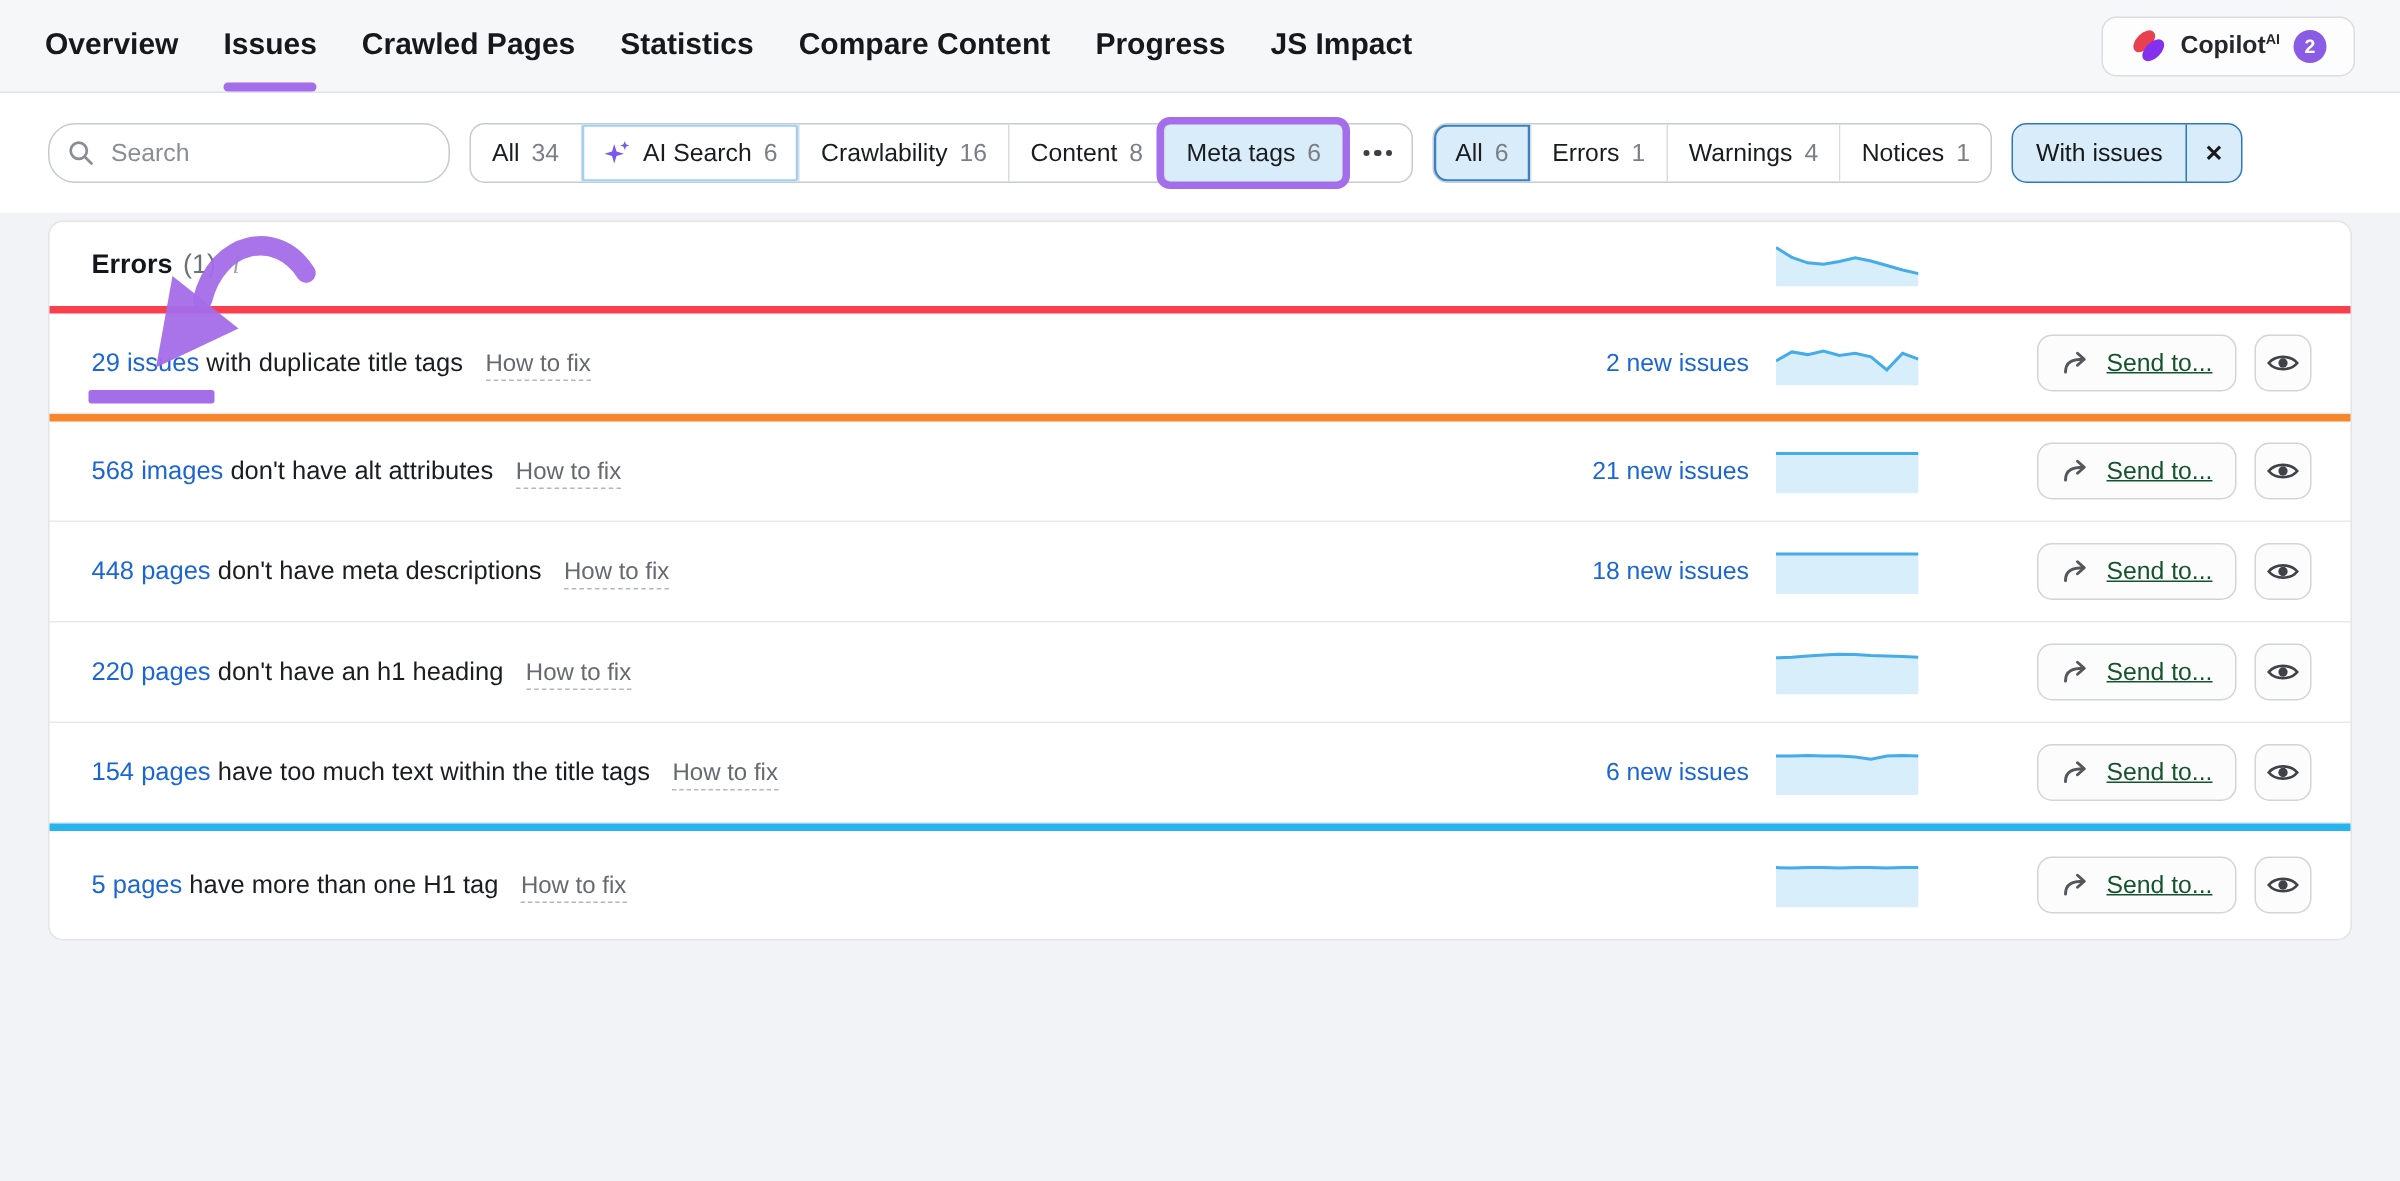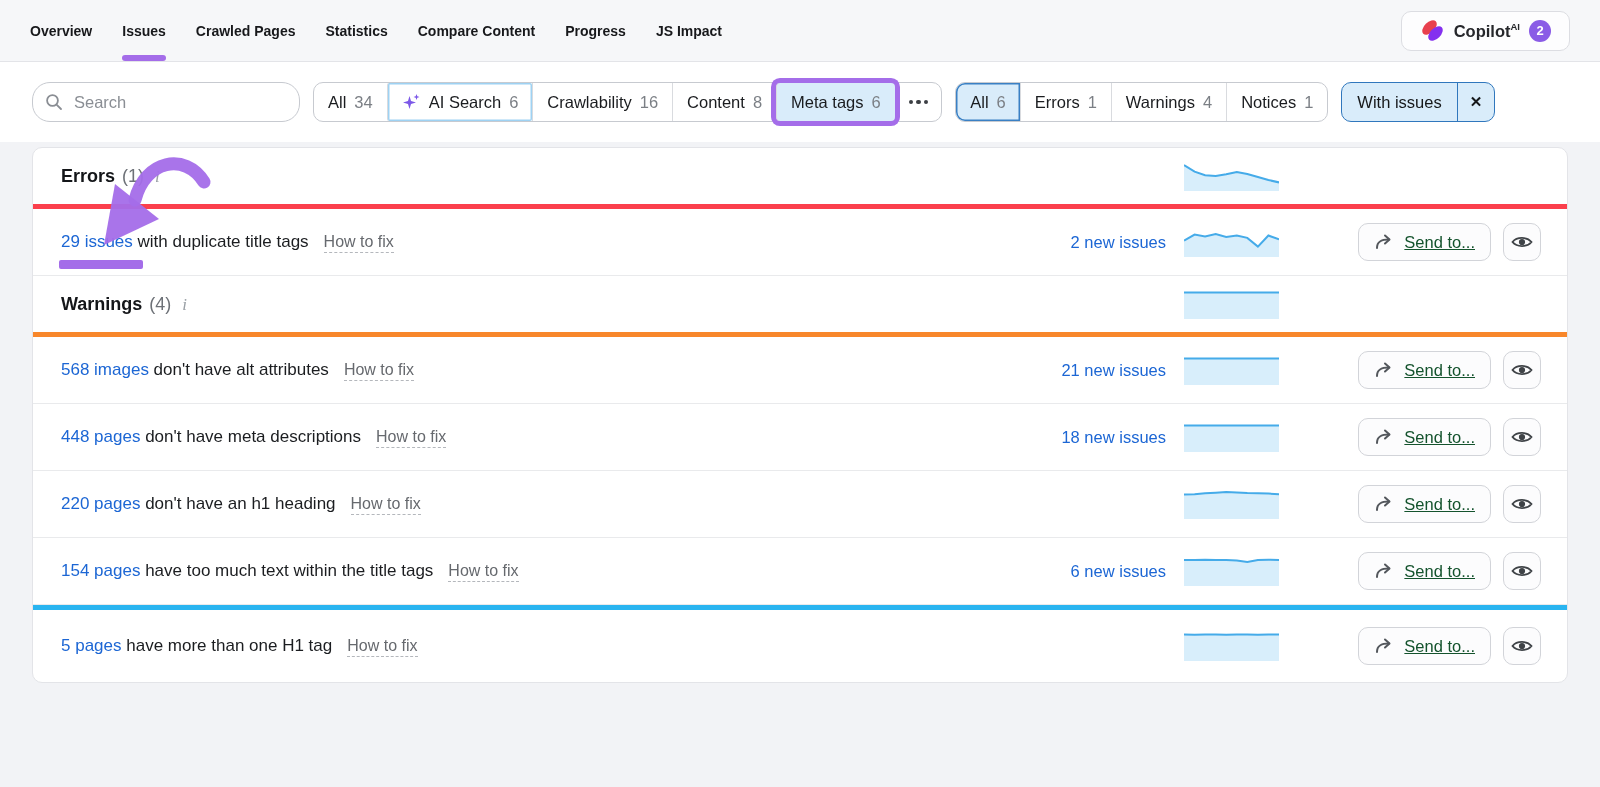--- a/index.html
+++ b/index.html
@@ -10,21 +10,21 @@
     font-family:"Liberation Sans", sans-serif;
     color:#1b1d20;
     overflow:hidden;
   }
   
   .topnav {
     height:62px; background:#f6f7f9; border-bottom:1px solid #e3e4e8;
     display:flex; align-items:center; padding:0 30px; gap:30px;
   }
   .nav-item {
-    font-size:14px; font-weight:600; color:#17181b; cursor:pointer;
+    font-size:20px; font-weight:600; color:#17181b; cursor:pointer;
     height:100%; display:flex; align-items:center; position:relative; white-space:nowrap;
   }
   .nav-item.active::after {
     content:''; position:absolute; left:0; right:0; bottom:0; height:6px;
     background:#a46de9; border-radius:3px;
   }
   .copilot-btn {
     margin-left:auto; display:flex; align-items:center; gap:9px;
     background:#fdfdfe; border:1px solid #dcdde2; border-radius:10px;
     height:40px; padding:0 18px; cursor:pointer;
@@ -258,31 +258,20 @@
                   <svg width="22" height="16" viewBox="0 0 22 16">
                     <path d="M1.5 8 C 5.8 2.6, 16.2 2.6, 20.5 8 C 16.2 13.4, 5.8 13.4, 1.5 8 Z" fill="none" stroke="#3f4347" stroke-width="1.8"></path>
                     <circle cx="11" cy="8" r="3.1" fill="#3f4347"></circle>
                   </svg>
                 </span>
               </button>
             </div>
           </div>
         </div>
         <div class="section">
-          <div class="sec-header">
-            <div class="row-main"><span class="sec-title">Warnings</span><span class="sec-count">(4)</span><span class="sec-info">i</span></div>
-            <div class="col-new"></div>
-            <div class="col-spark">
-              <svg width="95" height="30" viewBox="0 0 95 30">
-                <path d="M0.0,3.4 L10.6,3.4 L21.1,3.4 L31.7,3.4 L42.2,3.4 L52.8,3.4 L63.3,3.4 L73.9,3.4 L84.4,3.4 L95.0,3.4 L95,30 L0,30 Z" fill="#d8eefb"></path>
-                <path d="M0.0,3.4 L10.6,3.4 L21.1,3.4 L31.7,3.4 L42.2,3.4 L52.8,3.4 L63.3,3.4 L73.9,3.4 L84.4,3.4 L95.0,3.4" fill="none" stroke="#45abe9" stroke-width="2"></path>
-              </svg>
-            </div>
-            <div class="col-actions"></div>
-          </div>
           <div class="sec-line" style="background: rgb(248, 135, 43);"></div>
           <div class="issue-row">
             <div class="row-main"><a class="blue-link">568 images</a> don't have alt attributes<span class="howto">How to fix</span></div>
             <div class="col-new"><a class="blue-link">21 new issues</a></div>
             <div class="col-spark">
               <svg width="95" height="30" viewBox="0 0 95 30">
                 <path d="M0.0,3.4 L10.6,3.4 L21.1,3.4 L31.7,3.4 L42.2,3.4 L52.8,3.4 L63.3,3.4 L73.9,3.4 L84.4,3.4 L95.0,3.4 L95,30 L0,30 Z" fill="#d8eefb"></path>
                 <path d="M0.0,3.4 L10.6,3.4 L21.1,3.4 L31.7,3.4 L42.2,3.4 L52.8,3.4 L63.3,3.4 L73.9,3.4 L84.4,3.4 L95.0,3.4" fill="none" stroke="#45abe9" stroke-width="2"></path>
               </svg>
             </div>

